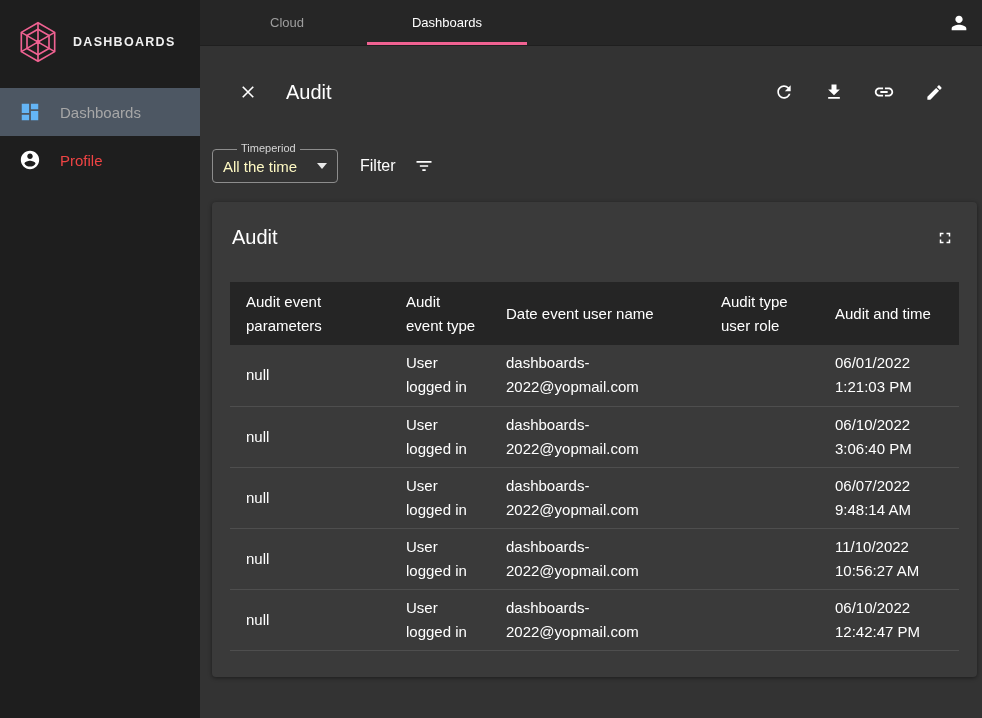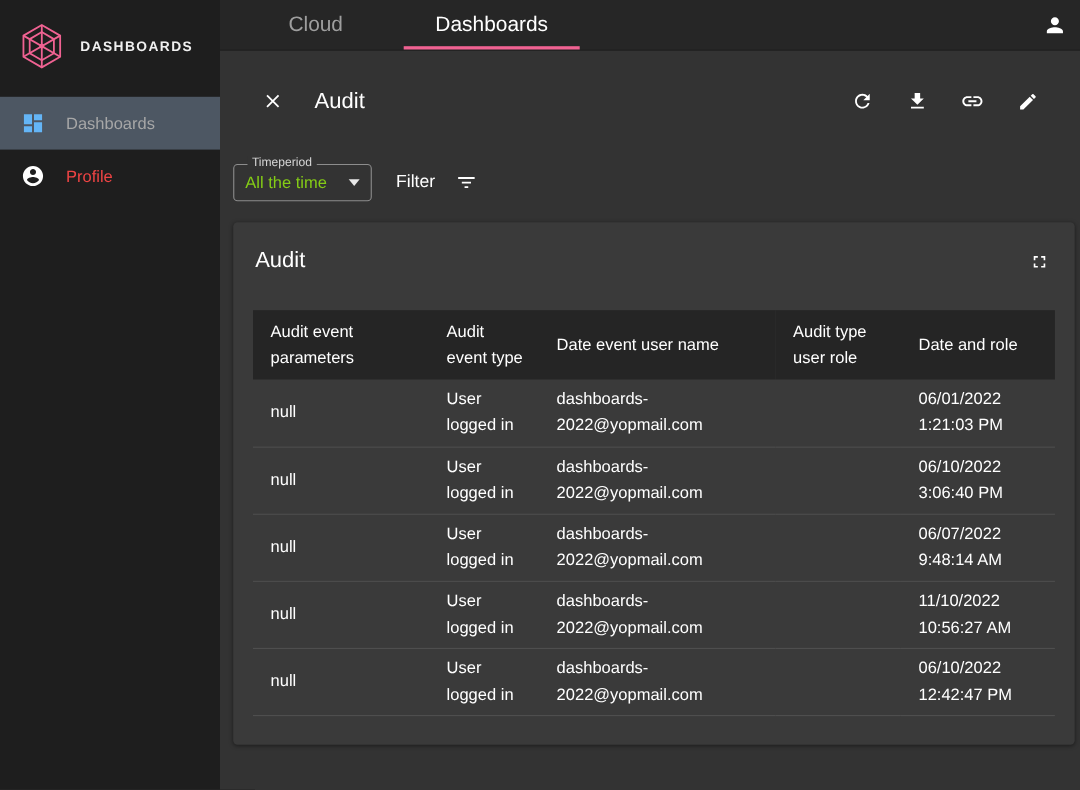--- a/index.html
+++ b/index.html
@@ -26,35 +26,35 @@
   .nav-item{height:48px;display:flex;align-items:center;gap:18px;padding-left:18px;cursor:pointer;font-size:15px;color:#ef4444;}
   .nav-item.active{background:var(--selected-item-bg);color:#a7a7a7;}
   .nav-icon{width:24px;height:24px;display:flex;align-items:center;justify-content:center;}
 
   
   .main{flex:1;display:flex;flex-direction:column;min-width:0;}
 
   
   .topbar{height:46px;flex:0 0 46px;background:var(--topbar-bg);display:flex;align-items:stretch;border-bottom:1px solid #1f1f1f;}
   .tabs{display:flex;margin-left:7px;}
-  .tab{width:160px;display:flex;align-items:center;justify-content:center;font-size:19px;color:#9e9e9e;cursor:pointer;border-bottom:3px solid transparent;padding-top:3px;}
+  .tab{width:160px;display:flex;align-items:center;justify-content:center;font-size:13px;color:#9e9e9e;cursor:pointer;border-bottom:3px solid transparent;padding-top:3px;}
   .tab.active{color:#ffffff;border-bottom-color:var(--accent);}
   .topbar-user{margin-left:auto;display:flex;align-items:center;padding-right:12px;cursor:pointer;}
 
   
   .page-header{display:flex;align-items:center;margin-top:28px;height:36px;padding:0 36px;}
   .icon-btn{background:none;border:none;padding:0;width:24px;height:24px;display:flex;align-items:center;justify-content:center;cursor:pointer;}
   .page-header h1{font-size:20px;font-weight:400;color:#fff;margin-left:26px;}
   .ph-actions{margin-left:auto;display:flex;gap:26px;}
 
   
   .filter-row{display:flex;align-items:center;margin-top:38px;height:36px;padding:0 12px;}
   .select{position:relative;width:126px;height:34px;border:1px solid #8d8d8d;border-radius:4px;display:flex;align-items:center;padding:0 10px;cursor:pointer;background:var(--main-bg);}
-  .select-label{position:absolute;top:-8px;left:12px;font-size:11px;color:#d6d6d6;background:var(--main-bg);padding:0 4px;}
-  .select-value{font-size:15px;color:#84cc16;}
+  .select-label{position:absolute;top:-8px;left:24px;font-size:11px;color:#d6d6d6;background:var(--main-bg);padding:0 4px;}
+  .select-value{font-size:15px;color:#fef9c3;}
   .caret{margin-left:auto;width:0;height:0;border-left:5px solid transparent;border-right:5px solid transparent;border-top:6px solid #e8e8e8;}
   .filter-toggle{display:flex;align-items:center;gap:18px;margin-left:22px;cursor:pointer;}
   .filter-toggle .ft-label{font-size:16px;color:#fff;}
 
   
   .card{margin:18px 5px 0 12px;background:var(--card-bg);border-radius:4px;box-shadow:0 1px 4px rgba(0,0,0,.45);padding:24px 18px 26px 18px;}
   .card-header{display:flex;align-items:flex-start;padding:0 2px 0 2px;margin-bottom:32px;}
   .card-header h2{font-size:20px;font-weight:400;color:#fff;}
   .card-header .icon-btn{margin-left:auto;}
 
@@ -182,21 +182,21 @@
             <col class="c3">
             <col class="c4">
             <col class="c5">
         </colgroup>
         <thead>
           <tr>
             <th>Audit event parameters</th>
             <th>Audit event type</th>
             <th>Date event user name</th>
             <th>Audit type user role</th>
-            <th>Date and role</th>
+            <th>Audit and time</th>
           </tr>
         </thead>
         <tbody>
 
         <tr>
             <td>null</td>
             <td>User logged in</td>
             <td>dashboards-2022@yopmail.com</td>
             <td></td>
             <td>06/01/2022 1:21:03 PM</td>

